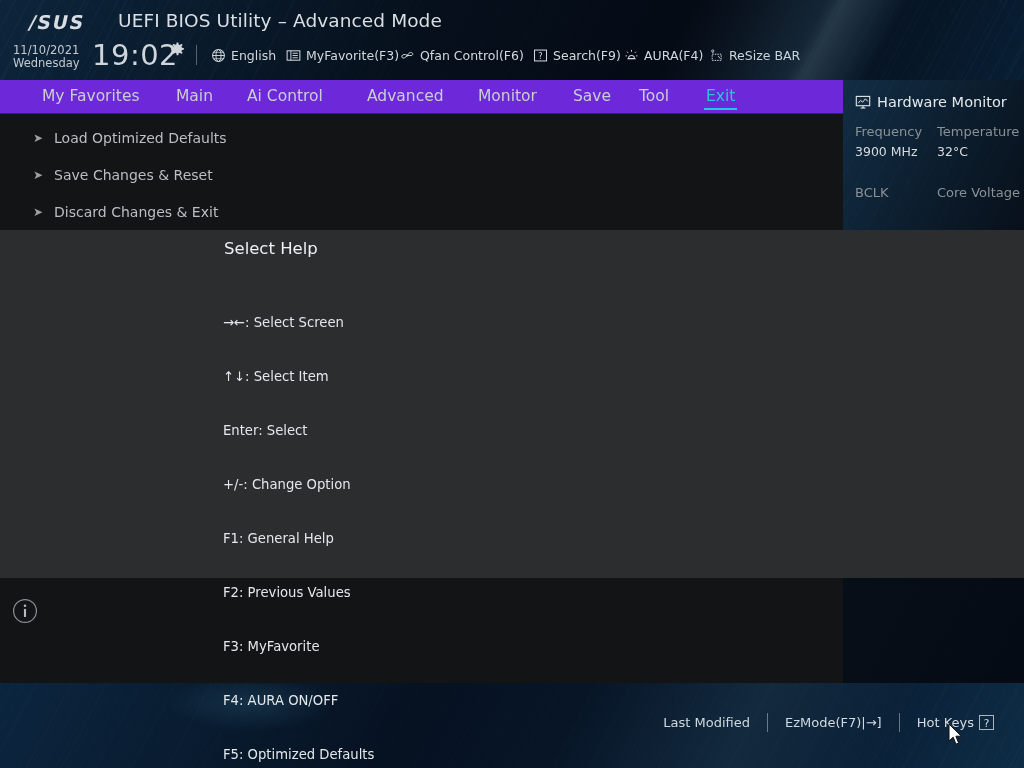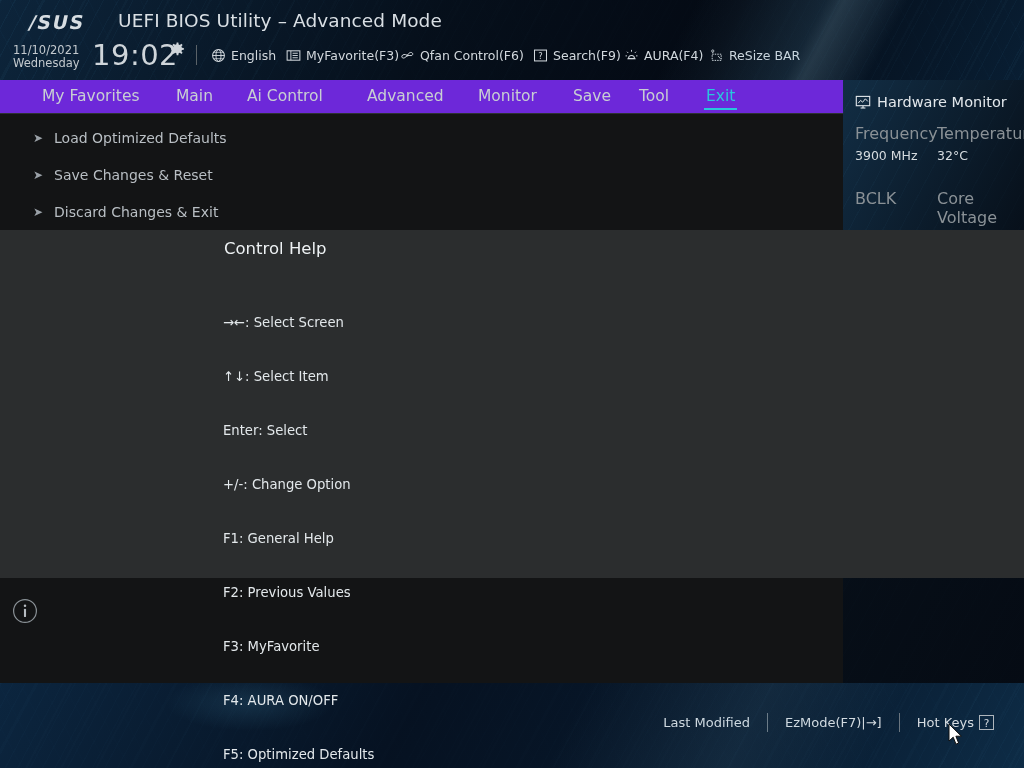--- a/index.html
+++ b/index.html
@@ -134,21 +134,21 @@
   #hwmon-title .hdr-icon { width: 16px; height: 16px; flex: 0 0 16px; }
   .hw-section {
     color: #29c5dd; font-size: 13px;
     padding: 22px 0 0 12px;
   }
   .hw-grid {
     display: grid; grid-template-columns: 82px 1fr;
     padding: 14px 0 0 12px;
     row-gap: 2px;
   }
-  .hw-label { font-size: 16px; color: #8a9196; }
+  .hw-label { font-size: 13px; color: #8a9196; }
   .hw-value { font-size: 12.5px; color: #d5dbdf; padding-top: 3px; }
 
   
   #modal {
     position: absolute; left: 0; top: 230px;
     width: 1024px; height: 348px;
     background: #2b2d2e;
     z-index: 30;
   }
   #modal-title {
@@ -375,21 +375,21 @@
       </div>
 
       <div class="hw-grid" style="padding-top:138px; grid-template-columns:1fr;">
         <div class="hw-label">+3.3V</div>
         <div class="hw-value">3.392 V</div>
       </div>
     </div>
   </div>
 
   <div id="modal">
-    <div id="modal-title">Control Help</div>
+    <div id="modal-title">Select Help</div>
     <div id="help-list">
       <div class="help-line">→←: Select Screen</div>
       <div class="help-line">↑↓: Select Item</div>
       <div class="help-line">Enter: Select</div>
       <div class="help-line">+/-: Change Option</div>
       <div class="help-line">F1: General Help</div>
       <div class="help-line">F2: Previous Values</div>
       <div class="help-line">F3: MyFavorite</div>
       <div class="help-line">F4: AURA ON/OFF</div>
       <div class="help-line">F5: Optimized Defaults</div>

